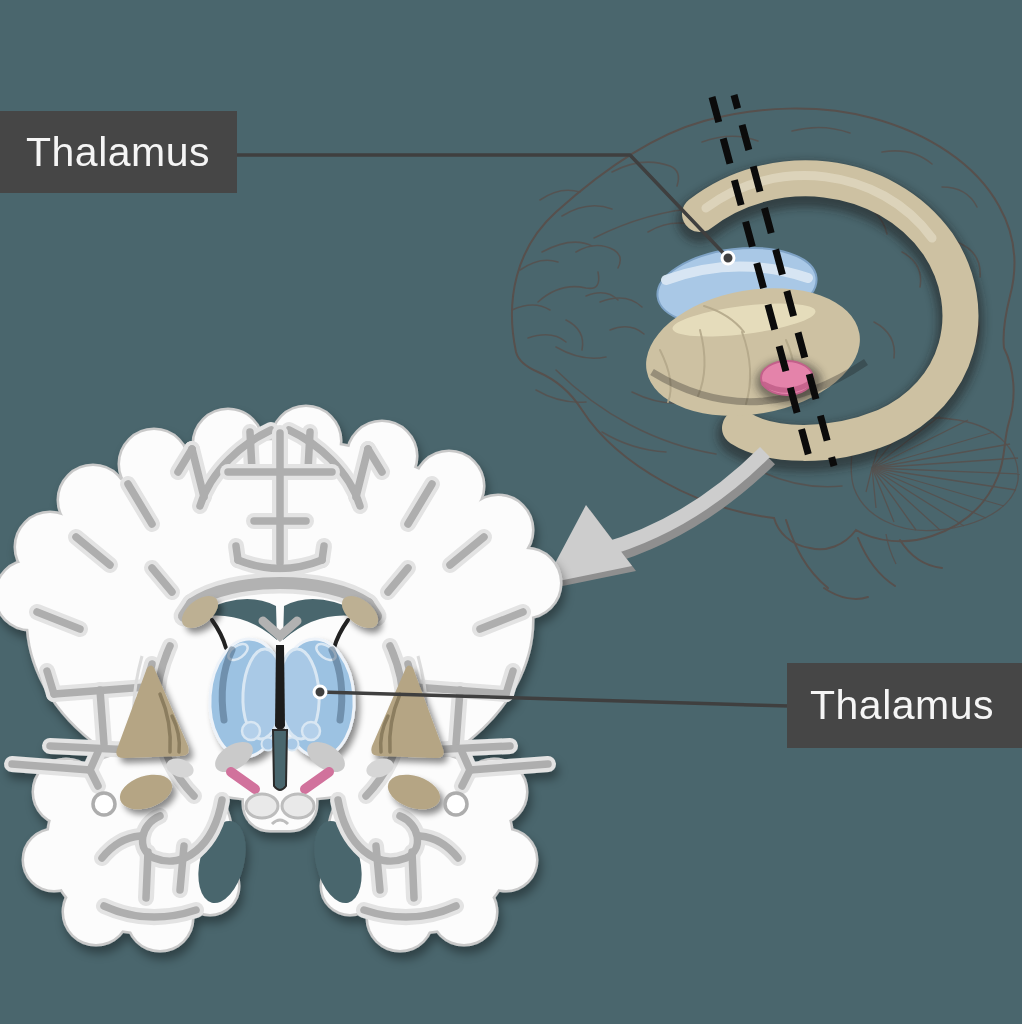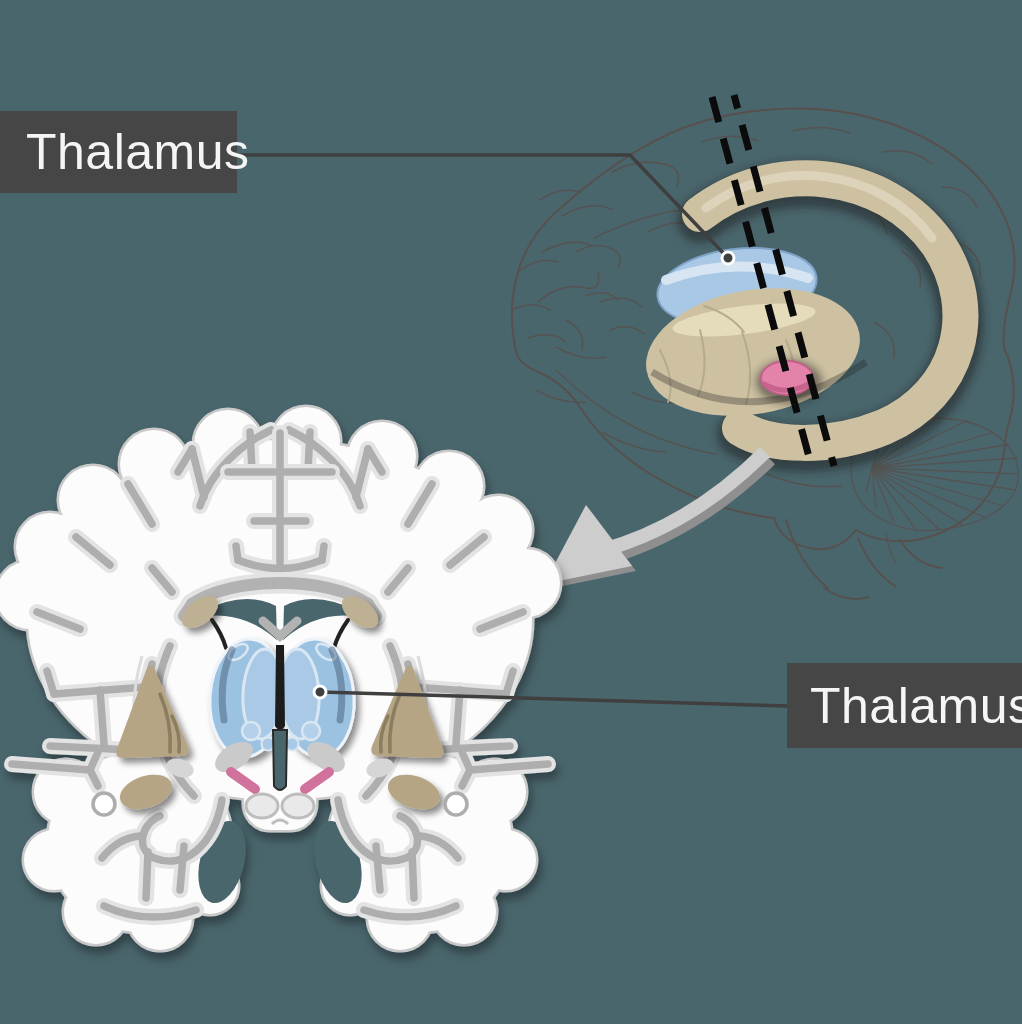--- a/index.html
+++ b/index.html
@@ -10,21 +10,21 @@
     --brain-white:#fcfcfc; --brain-outline:#c9c9c9; --sulcus-casing:#e3e3e3; --sulcus-core:#aeaeae;
     --basal-tan:#b5a584; --caudate-tan:#bdb093; --cream:#e6ddbd;
     --arrow-light:#cdcdcd; --arrow-shadow:#8f8f8f; --section-dash:#0b0b0b;
   }
   html,body{margin:0;padding:0;}
   body{width:1022px;height:1024px;overflow:hidden;background:var(--bg);
        font-family:"Liberation Sans", sans-serif;}
   .stage{position:relative;width:1022px;height:1024px;background:var(--bg);}
   .stage svg{position:absolute;left:0;top:0;}
   .label{position:absolute;display:flex;align-items:center;background:var(--label-bg);
-         color:var(--label-text);font-size:50px;letter-spacing:.5px;line-height:1;}
+         color:var(--label-text);font-size:41px;letter-spacing:.5px;line-height:1;}
   .label-left{left:0;top:111px;width:237px;height:82px;padding-left:26px;box-sizing:border-box;}
   .label-right{left:787px;top:663px;width:235px;height:85px;padding-left:23px;box-sizing:border-box;}
 
   
   .la{stroke:var(--line-art);fill:none;stroke-width:2;stroke-linecap:round;}
   .la-thin{stroke:var(--line-art);fill:none;stroke-width:1.6;stroke-linecap:round;opacity:.82;}
   .cb{stroke:var(--line-art);fill:none;stroke-width:1.3;opacity:.85;}
   .fornix-shadow{stroke:#1c1c1c;fill:none;stroke-width:46;stroke-linecap:round;opacity:.5;}
   .fornix{stroke:var(--structure-tan);fill:none;stroke-width:36;stroke-linecap:round;}
   .fornix-hi{stroke:var(--structure-tan-light);fill:none;stroke-width:9;stroke-linecap:round;opacity:.9;}

